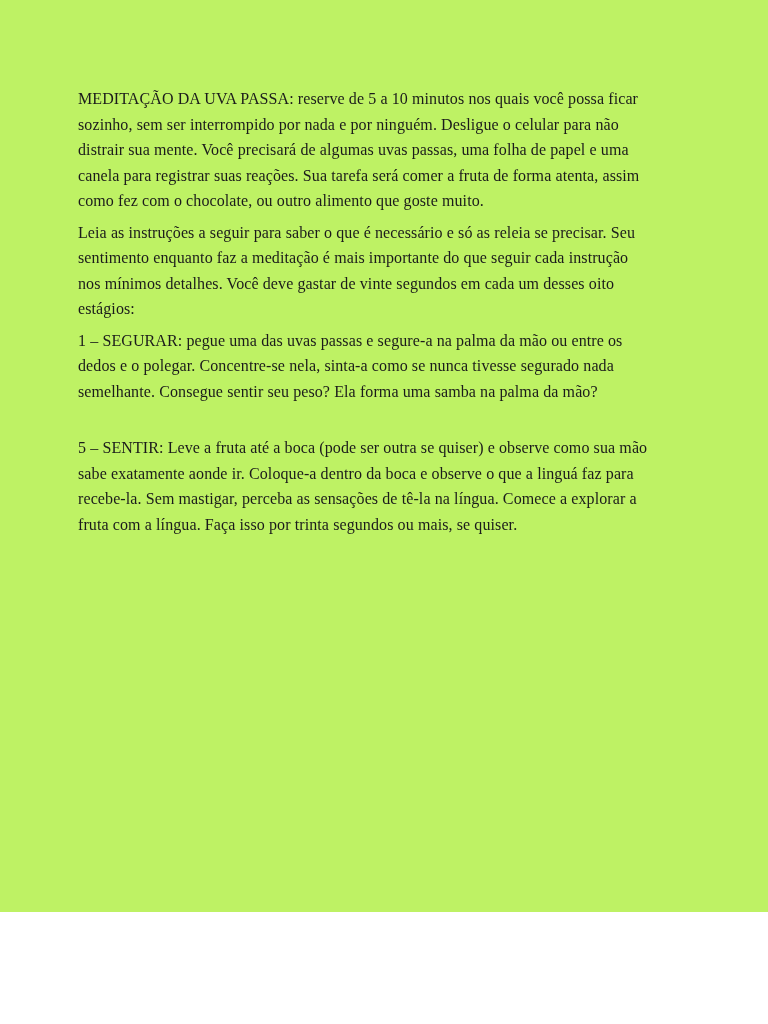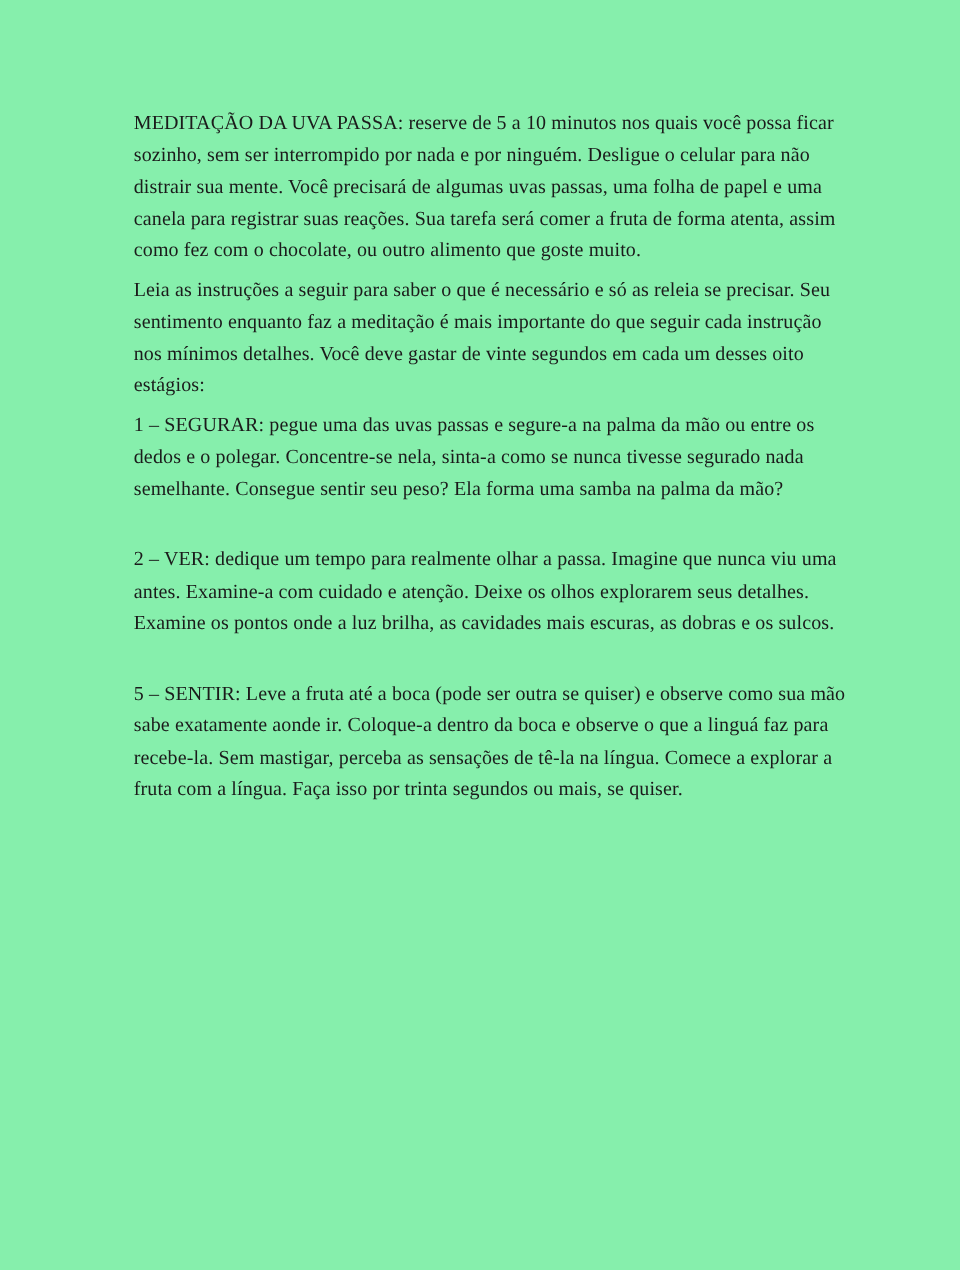--- a/index.html
+++ b/index.html
@@ -8,23 +8,23 @@
       background: #ffffff;
     }
     body {
       width: 768px;
       height: 1024px;
       overflow: hidden;
     }
     .page {
       box-sizing: border-box;
       width: 768px;
-      height: 1016px;
-      background: #86efac;
-      padding: 86px 76px 0 107px;
+      height: 912px;
+      background: #bef264;
+      padding: 86px 76px 0 78px;
     }
     .para {
       margin: 0 0 6px 0;
       font-family: "Liberation Serif", "DejaVu Serif", serif;
       font-size: 16px;
       line-height: 25.5px;
       color: #1b1b1b;
       text-align: left;
       white-space: pre-line;
       letter-spacing: 0.1px;
@@ -45,23 +45,20 @@
 
   <p class="para">Leia as instruções a seguir para saber o que é necessário e só as releia se precisar. Seu
 sentimento enquanto faz a meditação é mais importante do que seguir cada instrução
 nos mínimos detalhes. Você deve gastar de vinte segundos em cada um desses oito
 estágios:</p>
 
   <p class="para">1 – SEGURAR: pegue uma das uvas passas e segure-a na palma da mão ou entre os
 dedos e o polegar. Concentre-se nela, sinta-a como se nunca tivesse segurado nada
 semelhante. Consegue sentir seu peso? Ela forma uma samba na palma da mão?</p>
 
-  <p class="para step-gap">2 – VER: dedique um tempo para realmente olhar a passa. Imagine que nunca viu uma
-antes. Examine-a com cuidado e atenção. Deixe os olhos explorarem seus detalhes.
-Examine os pontos onde a luz brilha, as cavidades mais escuras, as dobras e os sulcos.</p>
 
 
 
   <p class="para step-gap">5 – SENTIR: Leve a fruta até a boca (pode ser outra se quiser) e observe como sua mão
 sabe exatamente aonde ir. Coloque-a dentro da boca e observe o que a linguá faz para
 recebe-la. Sem mastigar, perceba as sensações de tê-la na língua. Comece a explorar a
 fruta com a língua. Faça isso por trinta segundos ou mais, se quiser.</p>
 
 </div>
 

